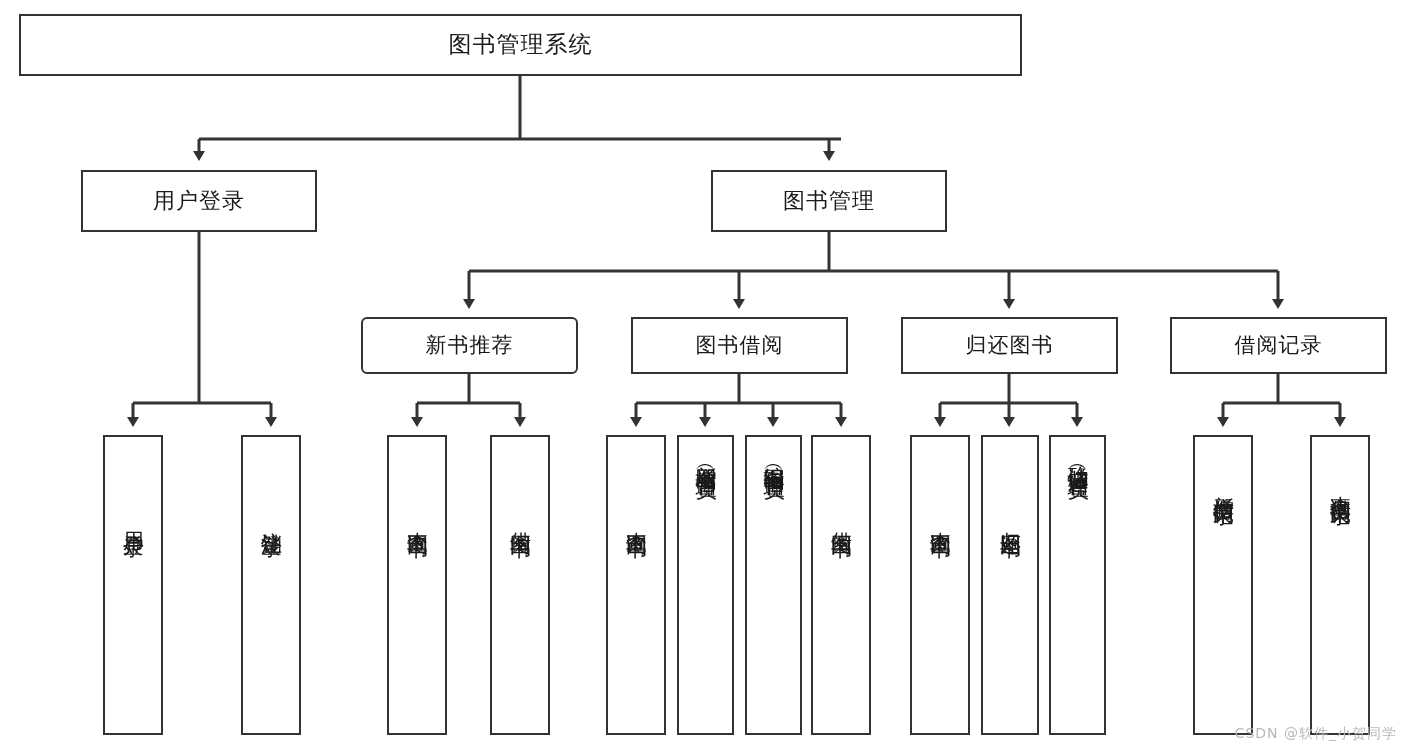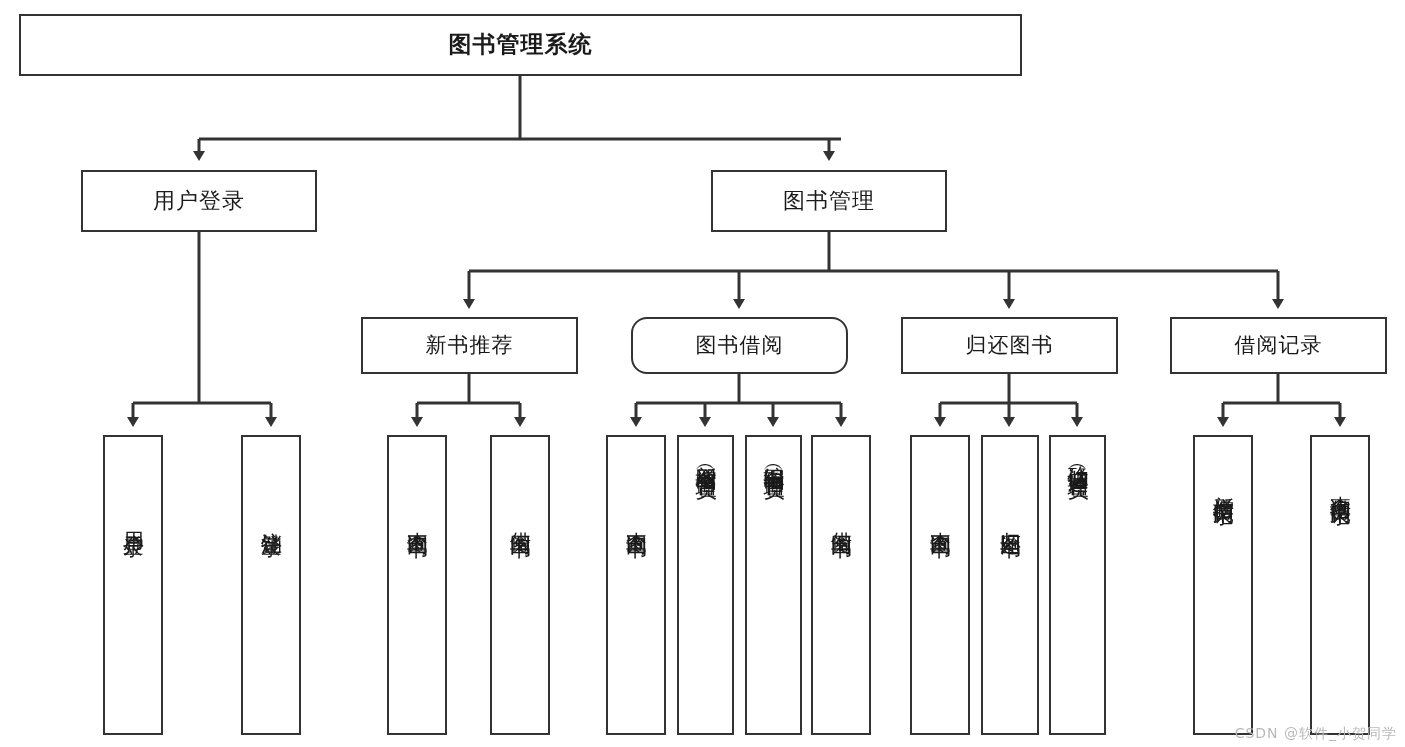--- a/index.html
+++ b/index.html
@@ -32,21 +32,20 @@
     border: 2px solid #333333;
     background: #ffffff;
     display: flex;
     align-items: center;
     justify-content: center;
     color: #1a1a1a;
     line-height: 1.18;
   }
   .node.root {
     font-size: 23px;
-    font-weight: bold;
   }
   .node.level2 {
     font-size: 22px;
   }
   .node.level3 {
     font-size: 21px;
   }
   .node.leaf {
     font-size: 21px;
     align-items: flex-start;
@@ -134,24 +133,24 @@
     <span class="htext">图书管理系统</span>
   </div>
 
   <div class="node level2" style="left:81px; top:170px; width:236px; height:62px;">
     <span class="htext">用户登录</span>
   </div>
   <div class="node level2" style="left:711px; top:170px; width:236px; height:62px;">
     <span class="htext">图书管理</span>
   </div>
 
-  <div class="node level3" style="left:361px; top:317px; width:217px; height:57px;">
+  <div class="node level3" style="left:361px; top:317px; width:217px; height:57px;border-radius:6px;">
     <span class="htext">新书推荐</span>
   </div>
-  <div class="node level3" style="left:631px; top:317px; width:217px; height:57px;border-radius:16px;">
+  <div class="node level3" style="left:631px; top:317px; width:217px; height:57px;">
     <span class="htext">图书借阅</span>
   </div>
   <div class="node level3" style="left:901px; top:317px; width:217px; height:57px;">
     <span class="htext">归还图书</span>
   </div>
   <div class="node level3" style="left:1170px; top:317px; width:217px; height:57px;">
     <span class="htext">借阅记录</span>
   </div>
 
   <div class="node leaf" style="left:103px; top:435px; width:60px; height:300px; padding-top:78px;">

